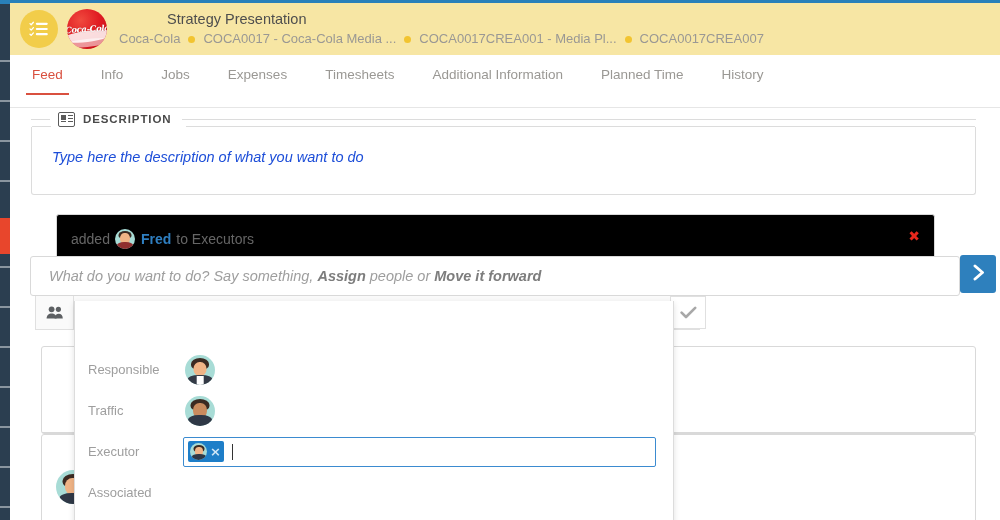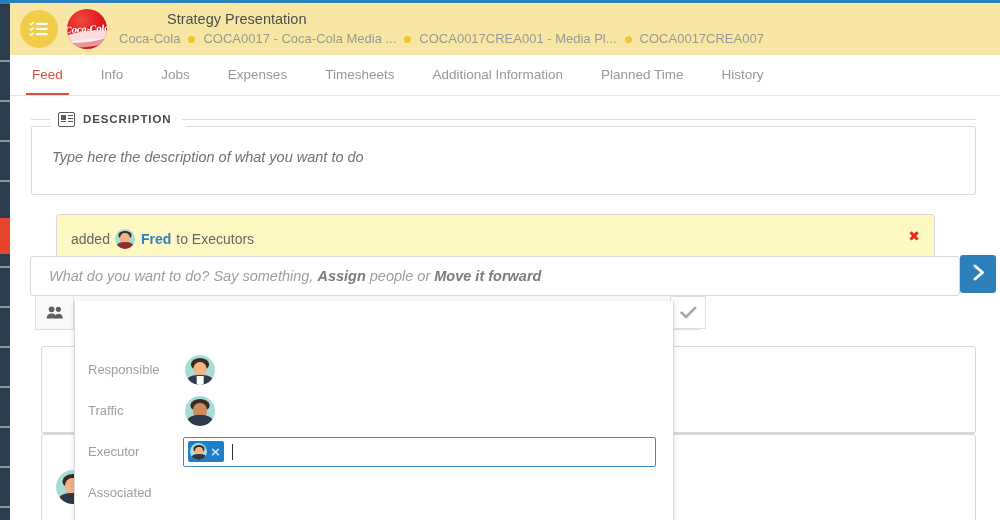--- a/index.html
+++ b/index.html
@@ -154,21 +154,21 @@
     border-radius: 50%;
     background: #f2c430;
     margin: 0 8px;
     flex: 0 0 auto;
   }
 
   
   .tabbar {
     position: absolute;
     left: 10px; top: 55px;
-    width: 990px; height: 41px;
+    width: 990px; height: 53px;
     background: #ffffff;
     border-bottom: 1px solid #e6e6e6;
     display: flex;
     align-items: flex-start;
     z-index: 40;
   }
   .tab {
     position: relative;
     padding: 12px 0 13px 0;
     margin-right: 38px;
@@ -264,30 +264,30 @@
     top: -1px; height: 1px;
     background: #dcdcdc;
   }
   .desc-box-top-l { left: 0; width: 19px; }
   .desc-box-top-r { left: 154px; right: 0; }
   .desc-placeholder {
     position: absolute;
     left: 20px; top: 22px;
     font-style: italic;
     font-size: 14.5px;
-    color: #737373;
+    color: #1d4ed8;
     white-space: nowrap;
   }
 
   
   .activity {
     position: absolute;
     left: 46px; top: 118px;
     width: 879px; height: 50px;
-    background: #fef9c3;
+    background: #000000;
     border: 1px solid #d9d9d9;
     border-radius: 3px;
     z-index: 10;
   }
   .activity-text {
     position: absolute;
     left: 14px; top: 14px;
     display: flex;
     align-items: center;
     font-size: 14px;

